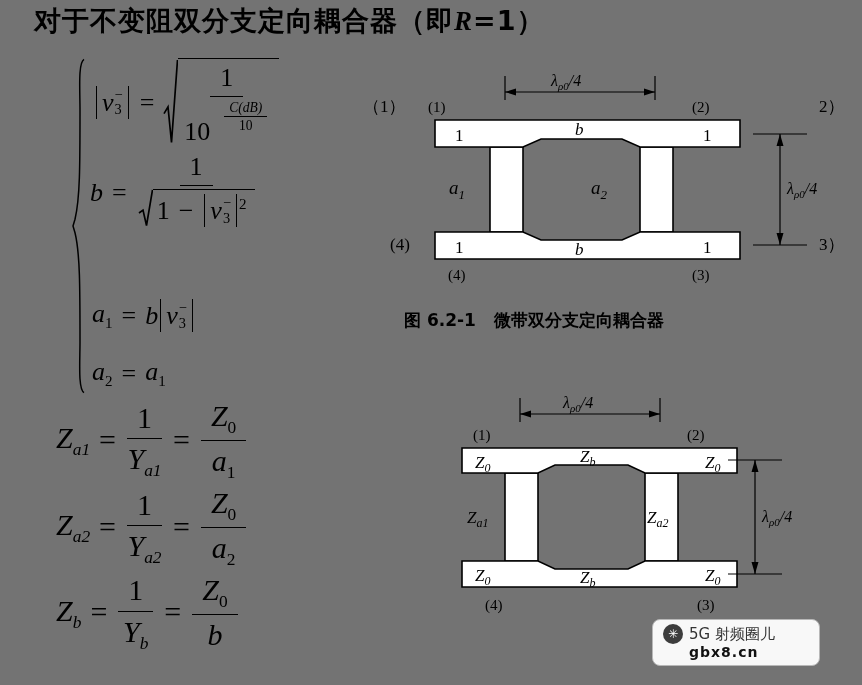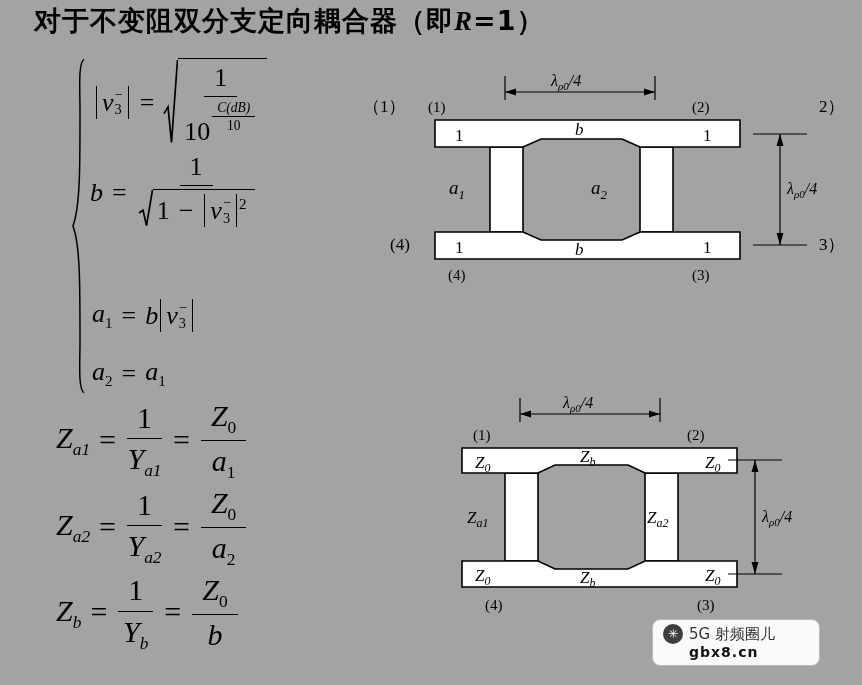--- a/index.html
+++ b/index.html
@@ -1,20 +1,20 @@
 <!DOCTYPE html>
 <html><head>
 <meta charset="utf-8">
 <style>
   * { margin:0; padding:0; box-sizing:border-box; }
   html,body { background:#fff; }
   body { width:862px; height:685px; position:relative; overflow:hidden;
          font-family:"DejaVu Sans","Liberation Sans",sans-serif; color:#000; }
 
-  .page { position:absolute; inset:0; background:#a3a3a3; }
+  .page { position:absolute; inset:0; background:#737373; }
 
   .title { position:absolute; left:34px; top:3px; font-size:27px; font-weight:bold;
            letter-spacing:1px; white-space:nowrap; }
   .title .r { font-family:"Liberation Serif",serif; font-style:italic; }
 
   
   .formula { position:absolute; font-family:"Liberation Serif",serif; font-size:26px;
              line-height:1.15; display:flex; align-items:center; white-space:nowrap; }
   .formula.zeq { font-size:30px; }
   .it { font-style:italic; }
@@ -36,21 +36,21 @@
   .rad svg { position:absolute; inset:0; width:100%; height:100%; }
   .sqrt .body { border-top:1.8px solid #000; padding:4px 8px 0 4px;
                 display:inline-flex; align-items:center; }
 
   .abs { border-left:1.7px solid #000; border-right:1.7px solid #000;
          padding:1px 5px; margin:0 2px; display:inline-flex; align-items:center; }
   .vstack { display:inline-flex; flex-direction:column; font-size:0.55em; line-height:1.1;
             justify-content:center; margin-left:1px; text-align:left; }
 
   .pow { display:inline-flex; align-items:flex-end; }
-  .pow .exp { margin-bottom:13px; margin-left:2px;align-items:center; }
+  .pow .exp { margin-bottom:13px; margin-left:14px;align-items:center; }
 
   .brace { position:absolute; }
 
   
   .diagram { position:absolute; }
   .diagram .shape { fill:#fff; stroke:#000; stroke-width:1.6; }
   .diagram .thin  { stroke:#000; stroke-width:1.2; fill:none; }
   .diagram .arrow { fill:#000; stroke:none; }
   .diagram text { fill:#000; font-family:"Liberation Serif",serif; font-size:15px; }
   .diagram .ital { font-style:italic; }
@@ -249,20 +249,23 @@
       <path class="arrow" d="M425 197 L421.5 185 L428.5 185 Z"></path>
       <text class="dim-label ital" x="432" y="146"><tspan>λ</tspan><tspan dy="4" font-size="11">ρ0</tspan><tspan dy="-4">/4</tspan></text>
     </g>
 
     <text class="big" x="35" y="202">(4)</text>
     <text class="big" x="464" y="202">3）</text>
     <text x="93" y="232">(4)</text>
     <text x="337" y="232">(3)</text>
   </svg>
 
+  <div class="caption">
+    <span>图 6.2-1</span><span class="spacer"></span><span>微带双分支定向耦合器</span>
+  </div>
 
   <svg class="diagram" style="left:425px;top:388px;" width="437" height="242" viewBox="0 0 437 242">
 
     <g>
       <line class="thin" x1="95" y1="10" x2="95" y2="34"></line>
       <line class="thin" x1="235" y1="10" x2="235" y2="34"></line>
       <line class="thin" x1="95" y1="26" x2="235" y2="26"></line>
       <path class="arrow" d="M95 26 L106 22.5 L106 29.5 Z"></path>
       <path class="arrow" d="M235 26 L224 22.5 L224 29.5 Z"></path>
       <text class="dim-label ital" x="138" y="20"><tspan>λ</tspan><tspan dy="4" font-size="11">ρ0</tspan><tspan dy="-4">/4</tspan></text>

